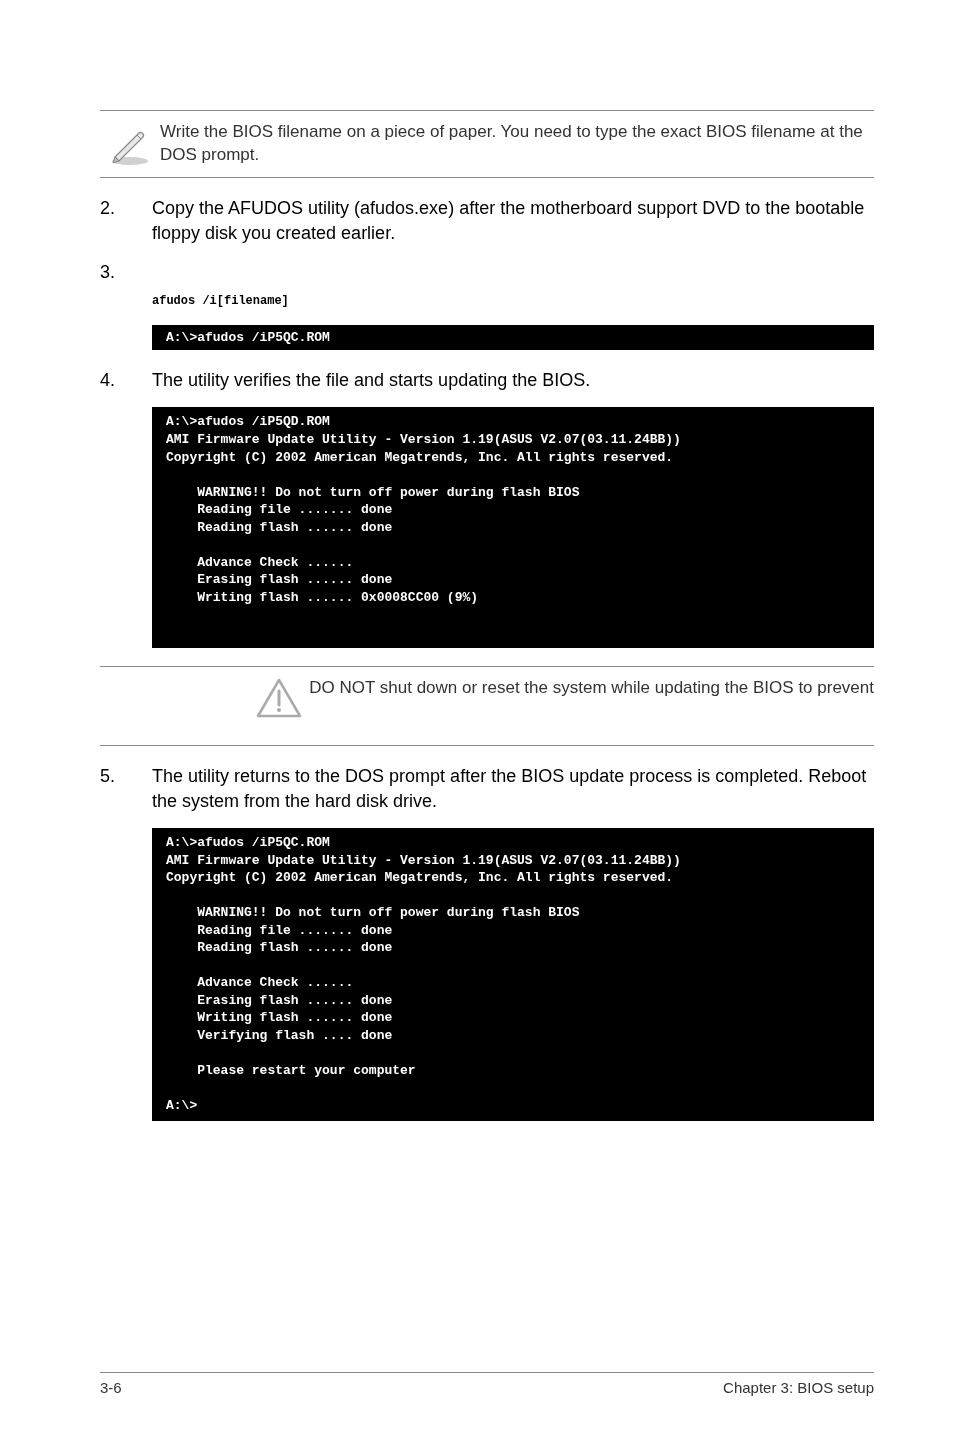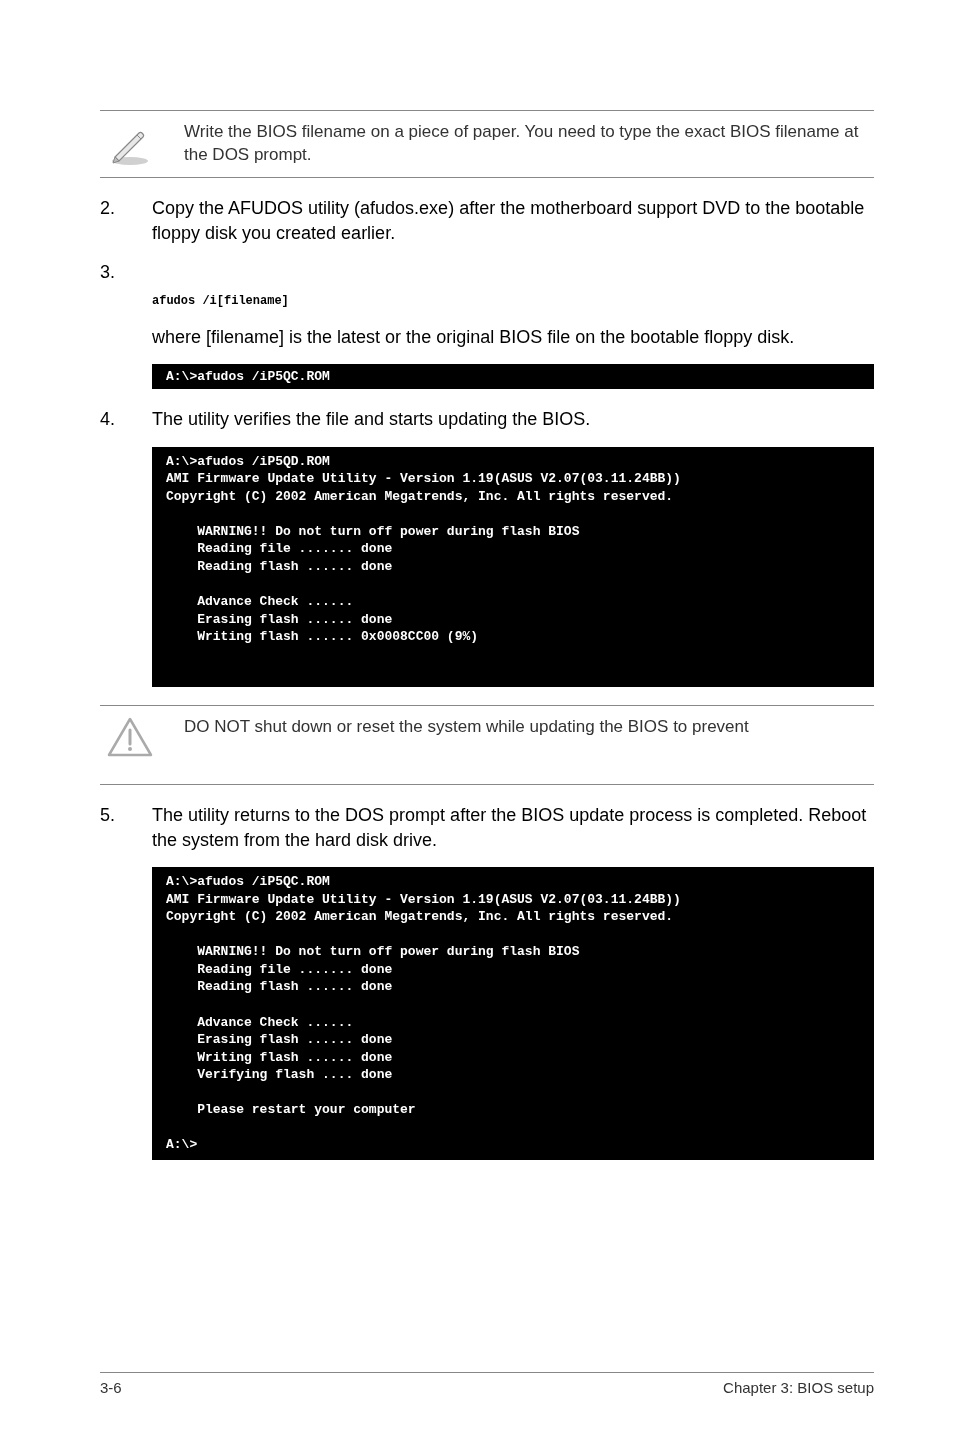--- a/index.html
+++ b/index.html
@@ -13,21 +13,20 @@
   .page {
     width: 954px;
     min-height: 1438px;
     padding: 110px 80px 40px 100px;
     box-sizing: border-box;
     position: relative;
   }
   .note-block {
     display: flex;
     align-items: flex-start;
-    gap: 24px;
     border-top: 1px solid #888;
     border-bottom: 1px solid #888;
     padding: 10px 0 10px 0;
     margin-bottom: 18px;
   }
   .note-icon-cell {
     flex: 0 0 60px;
     display: flex;
     justify-content: center;
     align-items: center;
@@ -115,21 +114,20 @@
   </div>
 
   <div class="step">
     <div class="num">3.</div>
     <div class="body">
       <br>
       <span class="mono">afudos /i[filename]</span>
     </div>
   </div>
 
-  <div class="para-indent">where [filename] is the latest or the original BIOS file on the bootable floppy disk.</div>
 
   <div class="terminal small">A:\&gt;afudos /iP5QC.ROM</div>
 
   <div class="step">
     <div class="num">4.</div>
     <div class="body">The utility verifies the file and starts updating the BIOS.</div>
   </div>
 
   <div class="terminal">A:\&gt;afudos /iP5QD.ROM
 AMI Firmware Update Utility - Version 1.19(ASUS V2.07(03.11.24BB))
@@ -139,21 +137,21 @@
     Reading file ....... done
     Reading flash ...... done
 
     Advance Check ......
     Erasing flash ...... done
     Writing flash ...... 0x0008CC00 (9%)
 
 
 </div>
 
-  <div class="note-block" style="padding-bottom:26px;">
+  <div class="note-block" style="padding-bottom:26px;justify-content:flex-end;">
     <div class="note-icon-cell">
       <svg width="46" height="42" viewBox="0 0 46 42">
         <path d="M23 3 L44 39 L2 39 Z" fill="none" stroke="#aaa" stroke-width="2.5" stroke-linejoin="round"></path>
         <line x1="23" y1="14" x2="23" y2="28" stroke="#aaa" stroke-width="3" stroke-linecap="round"></line>
         <circle cx="23" cy="33" r="2" fill="#aaa"></circle>
       </svg>
     </div>
     <div class="note-text">DO NOT shut down or reset the system while updating the BIOS to prevent</div>
   </div>
 

